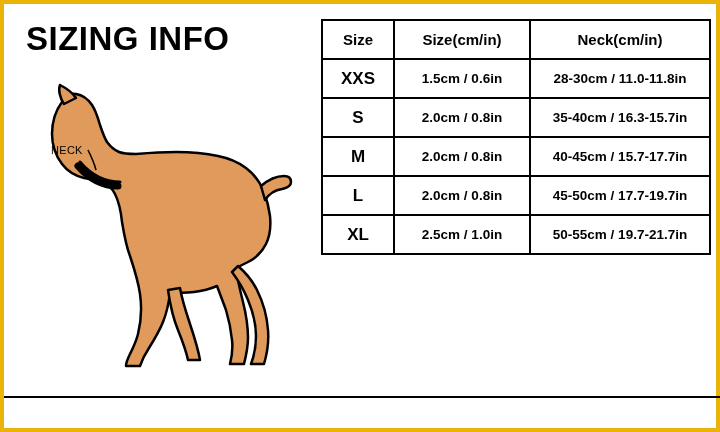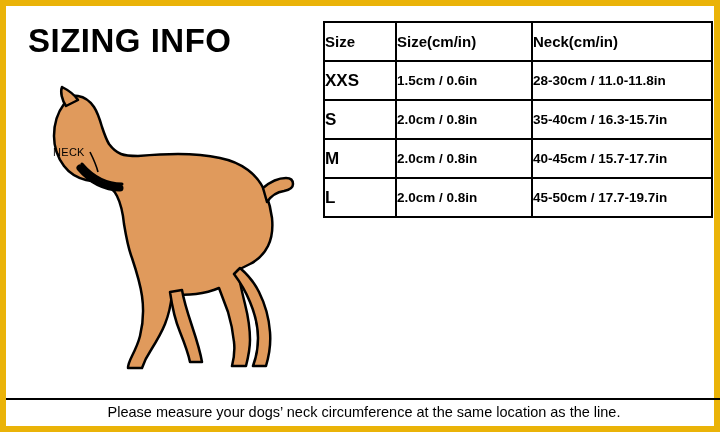--- a/index.html
+++ b/index.html
@@ -12,21 +12,21 @@
     height: 432px;
     font-family: "Liberation Sans", sans-serif;
     color: #000000;
     overflow: hidden;
   }
   #page {
     position: relative;
     width: 720px;
     height: 432px;
     box-sizing: border-box;
-    border: 6px solid #eab308;
+    border: 4px solid #eab308;
     background: #ffffff;
   }
   
   #left-panel {
     position: absolute;
     left: 0;
     top: 0;
     width: 308px;
     height: 386px;
     box-sizing: border-box;
@@ -60,21 +60,21 @@
   #size-table {
     position: absolute;
     left: 317px;
     top: 15px;
     width: 388px;
     border-collapse: collapse;
     table-layout: fixed;
   }
   #size-table td, #size-table th {
     border: 2px solid #000000;
-    text-align: left;
+    text-align: center;
     vertical-align: middle;
     padding: 0;
     height: 37px;
     font-family: "Liberation Sans", sans-serif;
   }
   #size-table thead th {
     font-size: 15px;
     font-weight: bold;
   }
   #size-table tbody td.size-cell {
@@ -222,19 +222,23 @@
       <tr>
         <td class="size-cell">M</td>
         <td class="val-cell">2.0cm / 0.8in</td>
         <td class="val-cell">40-45cm / 15.7-17.7in</td>
       </tr>
       <tr>
         <td class="size-cell">L</td>
         <td class="val-cell">2.0cm / 0.8in</td>
         <td class="val-cell">45-50cm / 17.7-19.7in</td>
       </tr>
+      <tr>
+        <td class="size-cell">XL</td>
+        <td class="val-cell">2.5cm / 1.0in</td>
+        <td class="val-cell">50-55cm / 19.7-21.7in</td>
+      </tr>
     </tbody>
   </table>
 
   <div id="footer-divider"></div>
-  <div id="footer-note">Please measure your dogs’  neck circumference at the same location as the line.</div>
 
 </div>
 
 </body></html>

